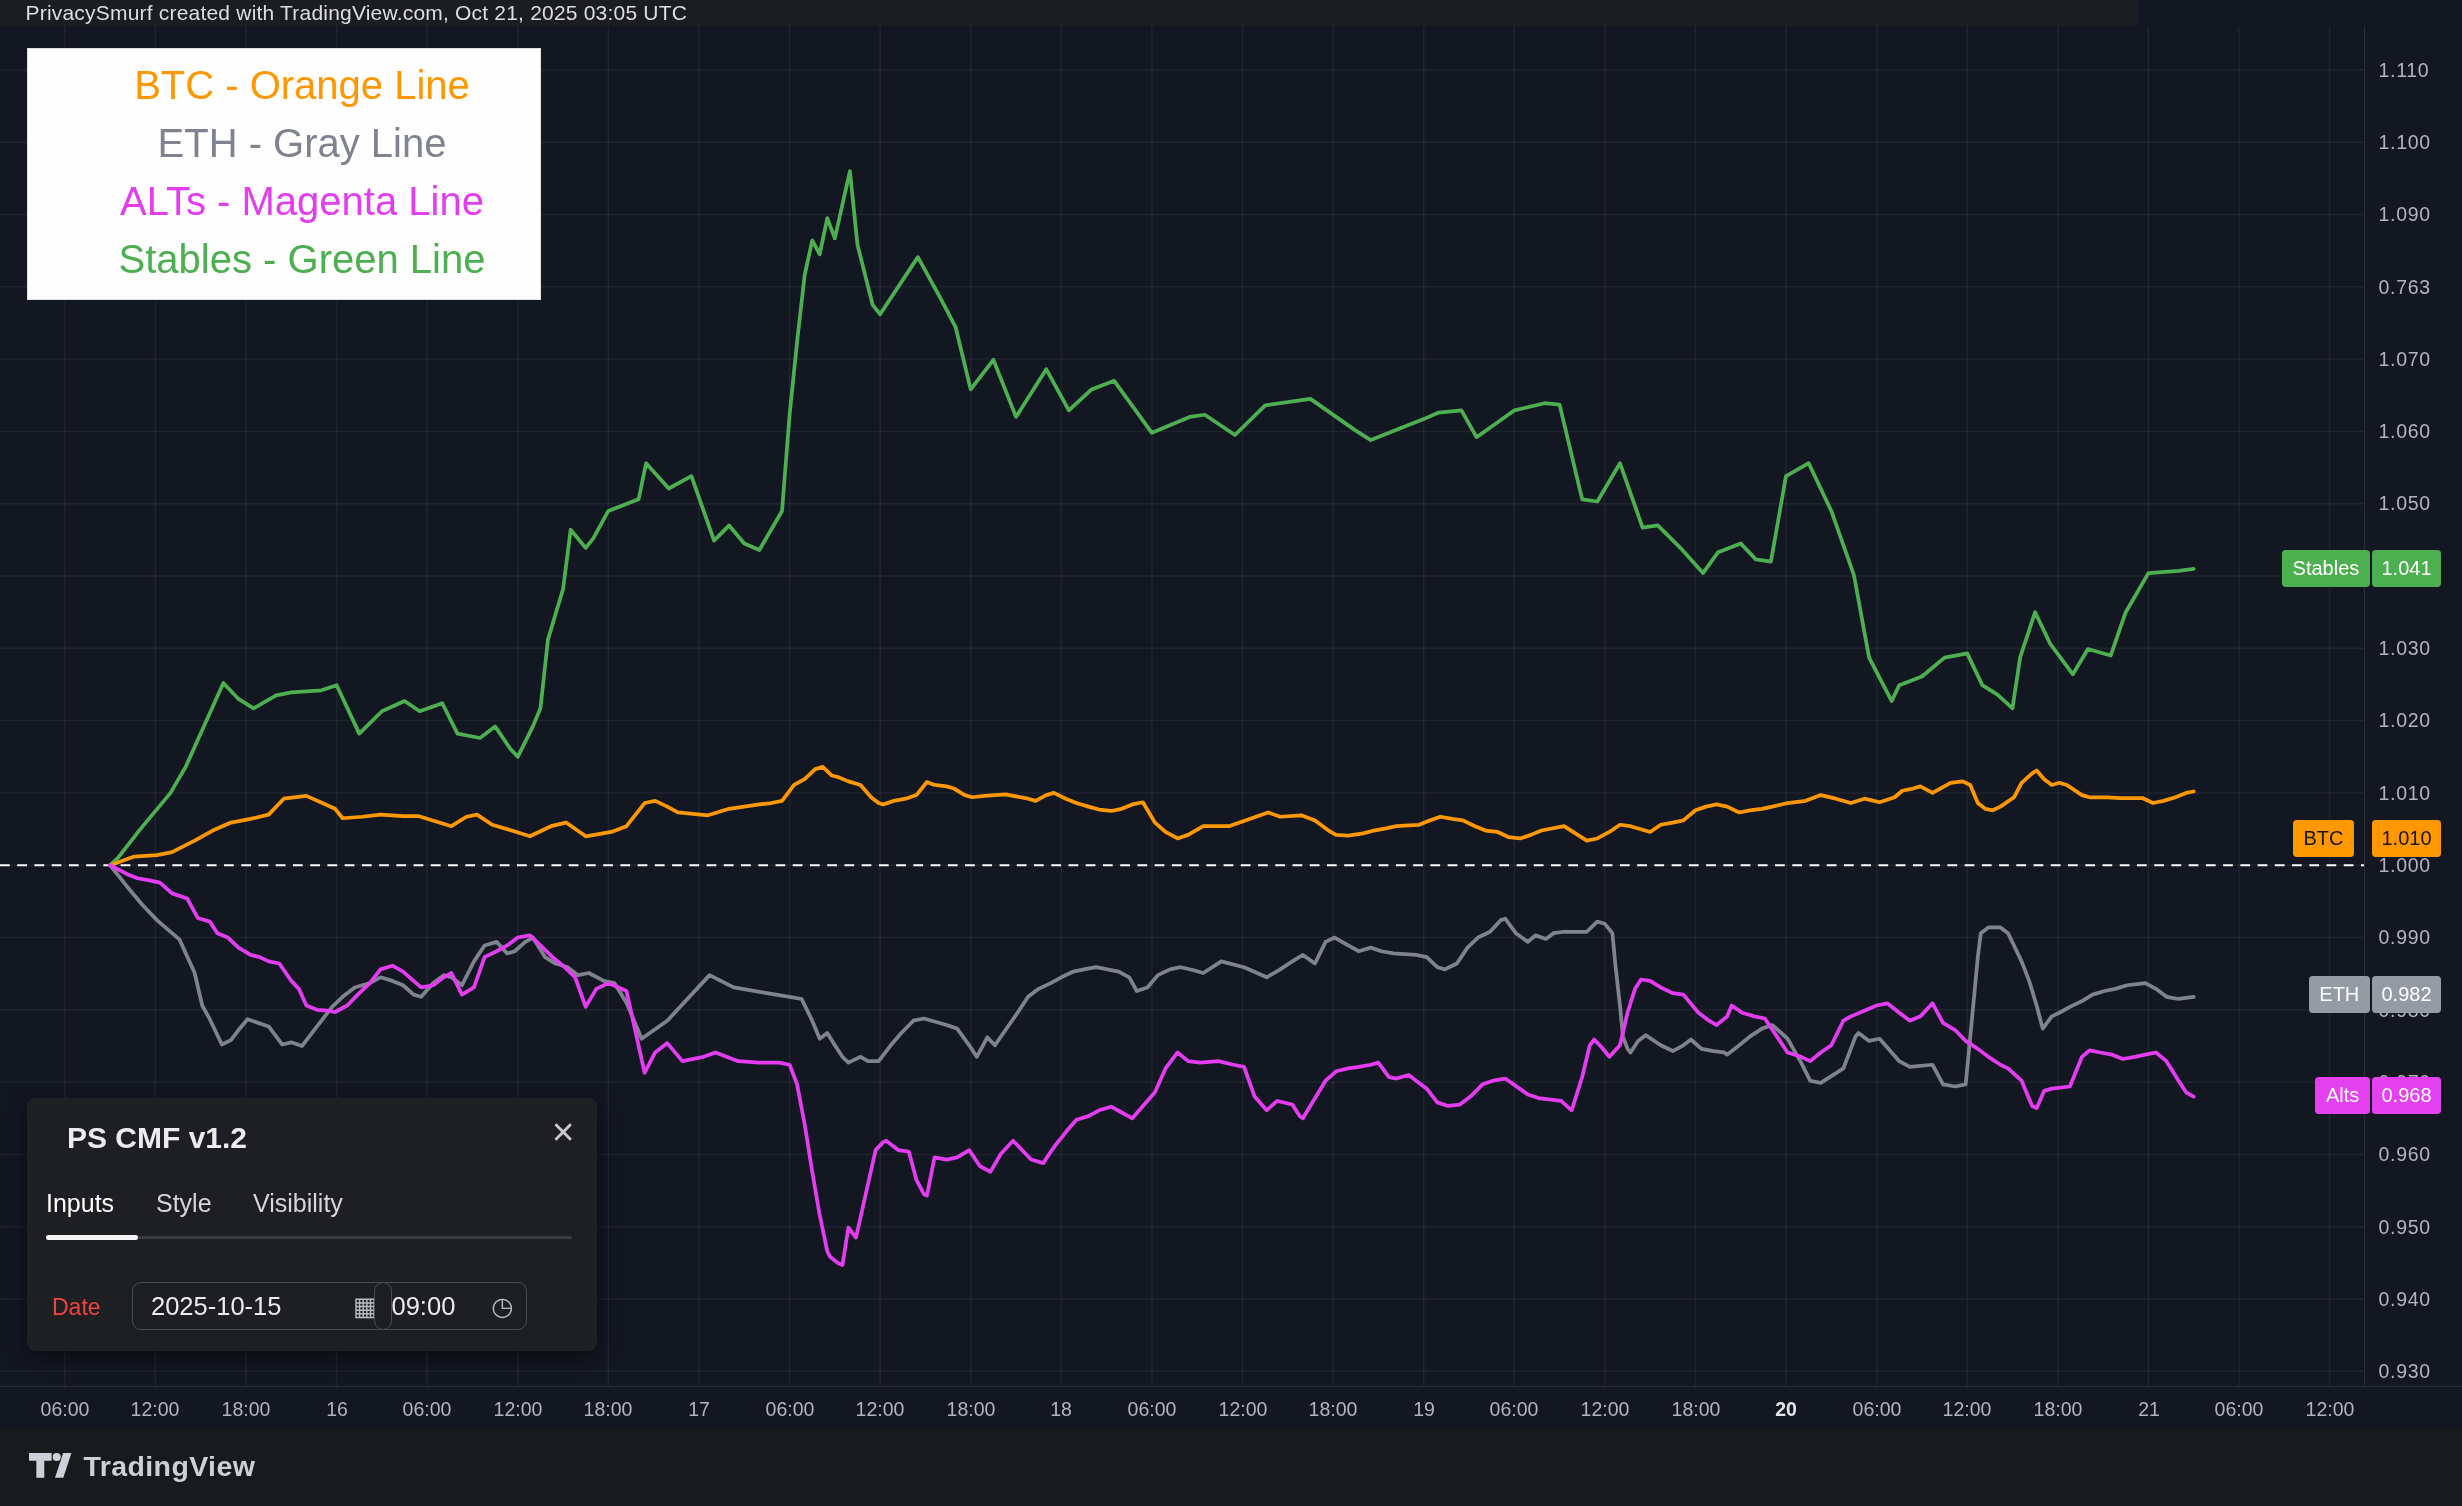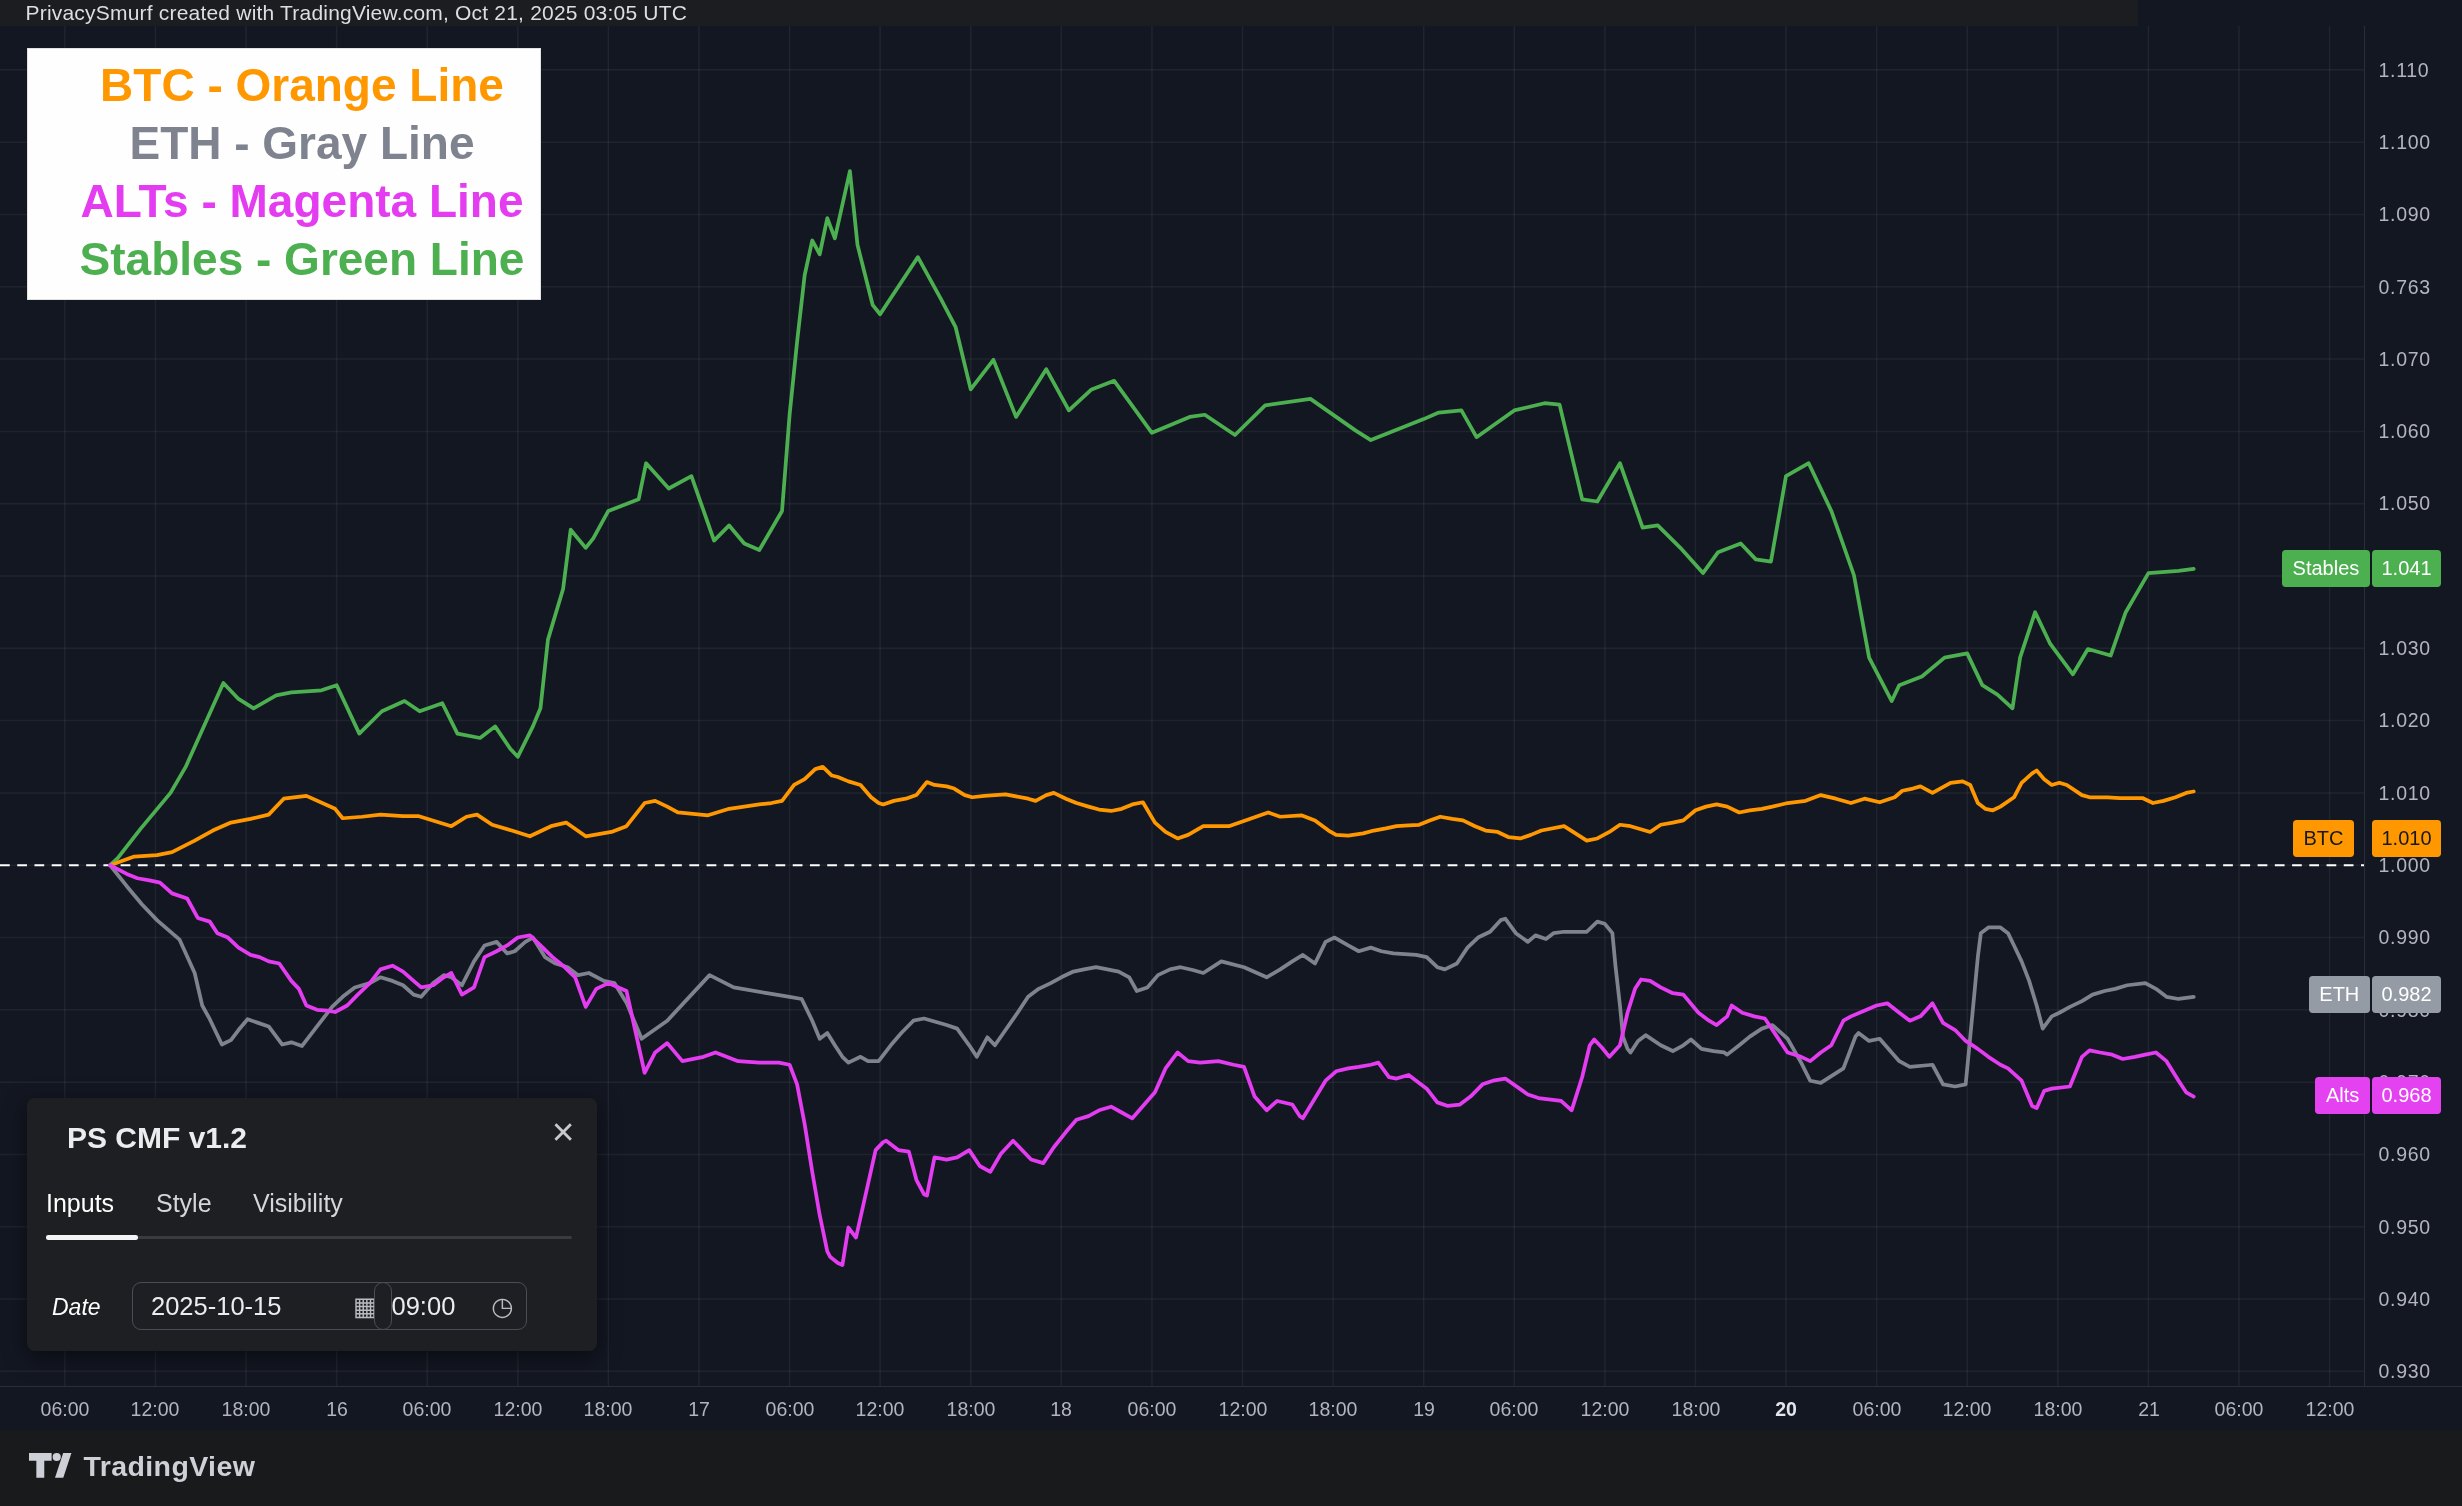--- a/index.html
+++ b/index.html
@@ -7,21 +7,21 @@
         font-family:"Liberation Sans",sans-serif;background:#131722;}
   
   #titlebar{position:absolute;left:0;top:0;width:2138px;height:25.5px;background:#1c1d20;z-index:30;}
   #titlebar .t{position:absolute;left:25.5px;top:0.7px;font-size:21px;color:#dcdee3;letter-spacing:0.2px;}
   
   #pane{position:absolute;left:0;top:25.5px;width:2364px;height:1360px;background:#131722;}
   #plot{position:absolute;left:0;top:0;}
   
   #legend{position:absolute;left:27px;top:22px;width:512px;background:#fefefe;border:0.7px solid #e2e2e2;
           text-align:center;padding:7.5px 0 10.5px 0;z-index:20;}
-  .leg-line{font-size:46px;font-weight:700;line-height:58px;white-space:nowrap;padding-left:36px;}
+  .leg-line{font-size:40px;font-weight:400;line-height:58px;white-space:nowrap;padding-left:36px;}
   
   #paxis{position:absolute;left:2364px;top:25.5px;width:98px;height:1360px;background:#131722;
          border-left:0.7px solid #2a2e39;z-index:10;}
   .ptick{position:absolute;left:13.5px;font-size:19.5px;color:#b2b5be;letter-spacing:0.7px;}
   
   .badge{position:absolute;display:flex;gap:2.2px;z-index:25;height:37px;}
   .badge>div{display:flex;align-items:center;border-radius:3.7px;font-size:20px;}
   .badge .nm{padding:0 10.5px;}
   .badge .vl{width:69px;justify-content:center;font-weight:400;}
   
@@ -37,21 +37,21 @@
   
   #dialog{position:absolute;left:27px;top:1098px;width:570px;height:253px;background:#1e1f22;
           border-radius:7.5px;box-shadow:0 6px 22.5px rgba(0,0,0,.5);z-index:26;}
   #dlg-title{position:absolute;left:40px;top:22.5px;font-size:30px;font-weight:600;color:#ececee;}
   #dlg-close{position:absolute;right:22.5px;top:13.5px;font-size:39px;font-weight:300;color:#c9c9cc;
              line-height:39px;cursor:pointer;}
   .tab{position:absolute;top:91px;font-size:25px;color:#d6d6d9;}
   .tab.active{color:#ffffff;font-weight:500;}
   #tab-underline-track{position:absolute;left:19px;right:25px;top:138px;height:3px;background:#3a3b3f;border-radius:1.5px;}
   #tab-underline{position:absolute;left:19px;top:137px;width:92px;height:4.5px;background:#f4f4f5;border-radius:2.2px;}
-  #date-label{position:absolute;left:25px;top:196px;font-size:23px;color:#ffffff;font-style:italic;}
+  #date-label{position:absolute;left:25px;top:196px;font-size:23px;color:#ef4444;}
   .inputbox{position:absolute;top:184px;height:46px;border:1.5px solid #4a4d57;border-radius:9px;
             display:flex;align-items:center;justify-content:space-between;color:#ececee;font-size:25.5px;}
   #date-input{left:105px;width:226px;padding:0 13.5px 0 18px;}
   #time-input{left:347px;width:122px;padding:0 12px 0 16.5px;}
   .inicon{font-size:25.5px;color:#b9bbc2;}
 </style>
 </head>
 <body>
 
 <div id="page">

